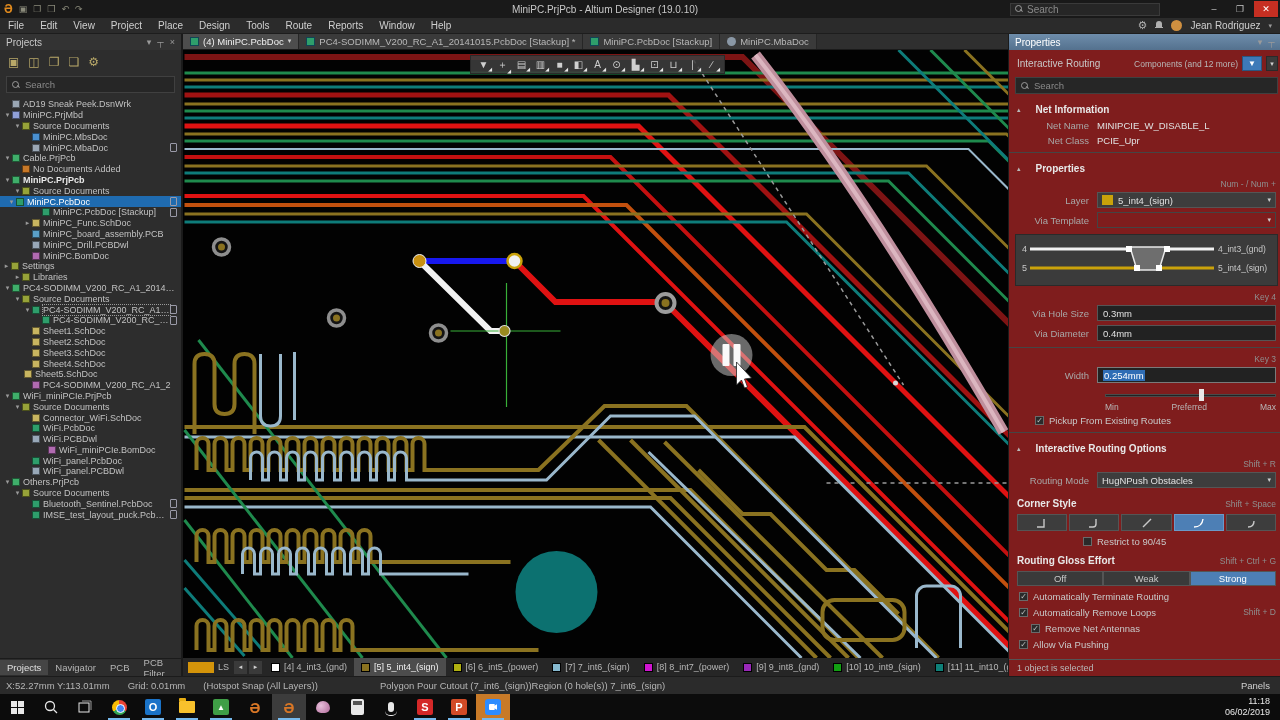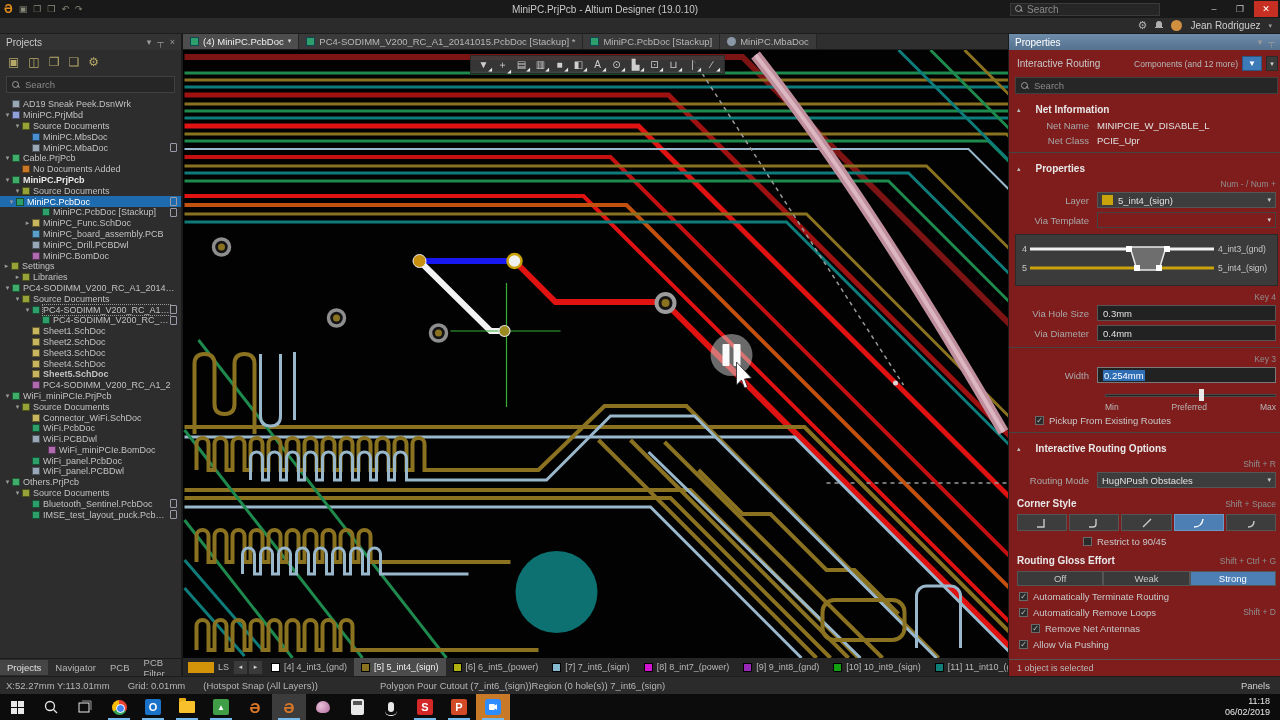--- a/index.html
+++ b/index.html
@@ -163,20 +163,33 @@
         <span class="mag"></span>
         <span>Search</span>
       </div>
       <div class="winbtn">–</div>
       <div class="winbtn">❐</div>
       <div class="winbtn close">✕</div>
     </div>
   </div>
 
   <div id="menubar">
+    <div id="menu-items" style="display:flex;">
+        <span class="menu-item">File</span>
+        <span class="menu-item">Edit</span>
+        <span class="menu-item">View</span>
+        <span class="menu-item">Project</span>
+        <span class="menu-item">Place</span>
+        <span class="menu-item">Design</span>
+        <span class="menu-item">Tools</span>
+        <span class="menu-item">Route</span>
+        <span class="menu-item">Reports</span>
+        <span class="menu-item">Window</span>
+        <span class="menu-item">Help</span>
+      </div>
     <div id="menu-right">
       <span class="gear">⚙</span>
       <span class="bell"></span>
       <span class="avatar"></span>
       <span class="uname">Jean Rodriguez</span>
       <span style="font-size:7px;color:#9a9a9a;">▾</span>
     </div>
   </div>
 
   <div id="projects">
@@ -323,21 +336,21 @@
         <div class="tree-row" style="padding-left: 23px;">
           <span class="arr"></span>
           <span class="ti" style="background: rgb(200, 181, 96);"></span>
           <span class="lbl">Sheet3.SchDoc</span>
         </div>
         <div class="tree-row" style="padding-left: 23px;">
           <span class="arr"></span>
           <span class="ti" style="background: rgb(200, 181, 96);"></span>
           <span class="lbl">Sheet4.SchDoc</span>
         </div>
-        <div class="tree-row" style="padding-left: 23px; font-weight: bold;">
+        <div class="tree-row" style="padding-left: 15px;">
           <span class="arr"></span>
           <span class="ti" style="background: rgb(200, 181, 96);"></span>
           <span class="lbl">Sheet5.SchDoc</span>
         </div>
         <div class="tree-row" style="padding-left: 23px;">
           <span class="arr"></span>
           <span class="ti" style="background: rgb(176, 106, 176);"></span>
           <span class="lbl">PC4-SODIMM_V200_RC_A1_2</span>
         </div>
         <div class="tree-row" style="padding-left: 3px;">

